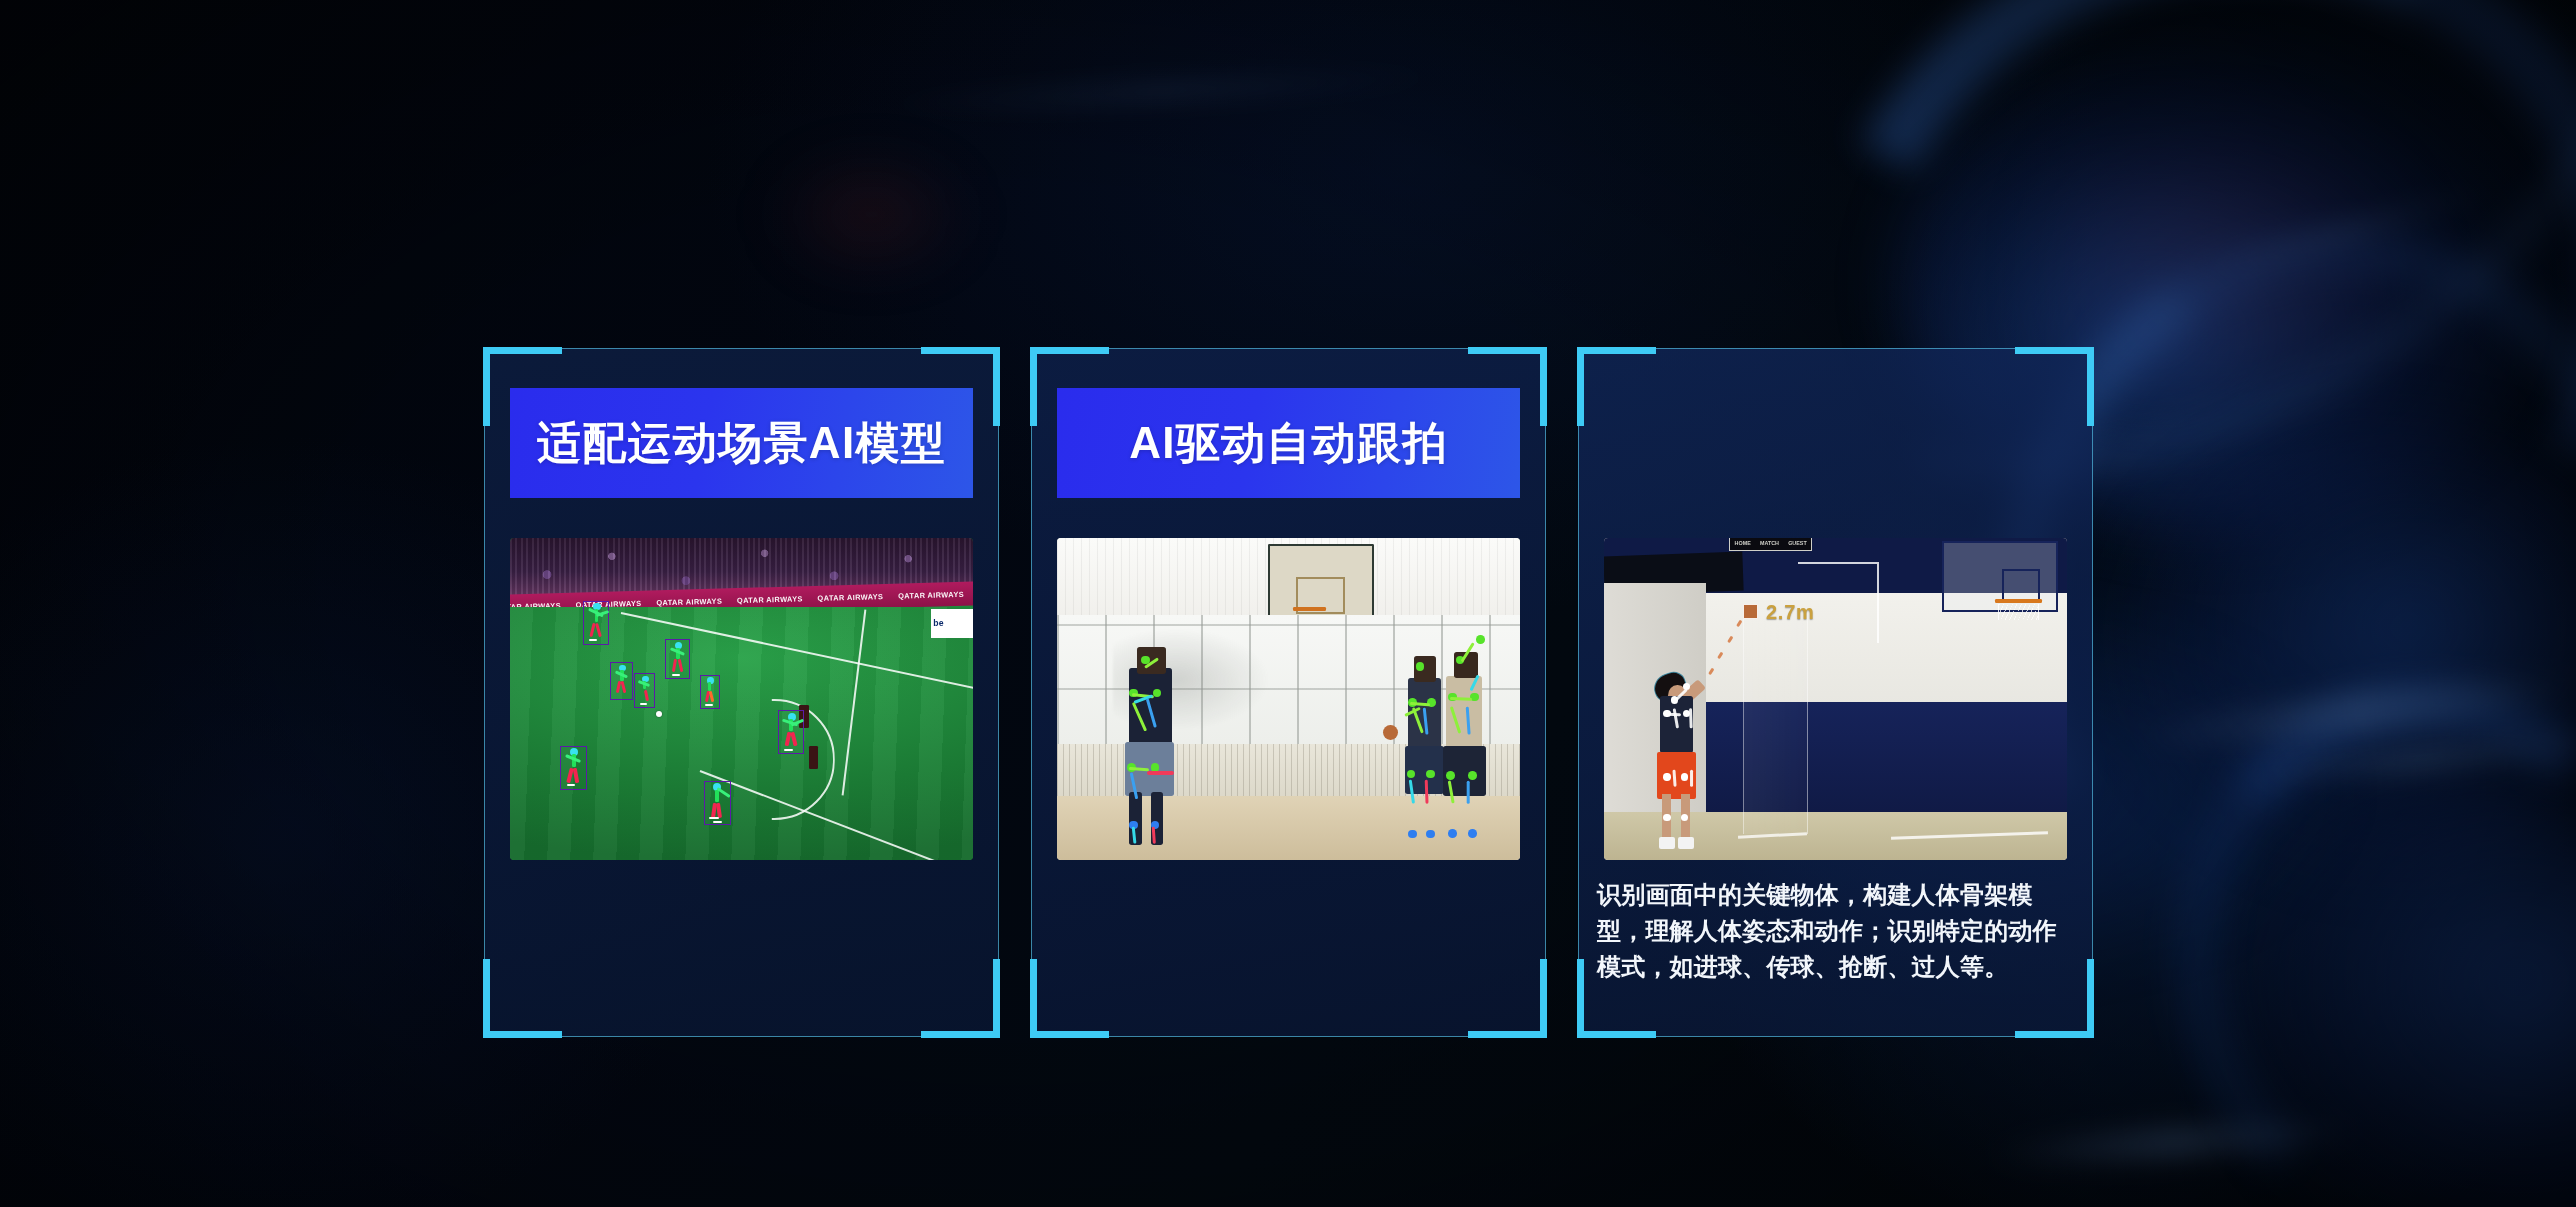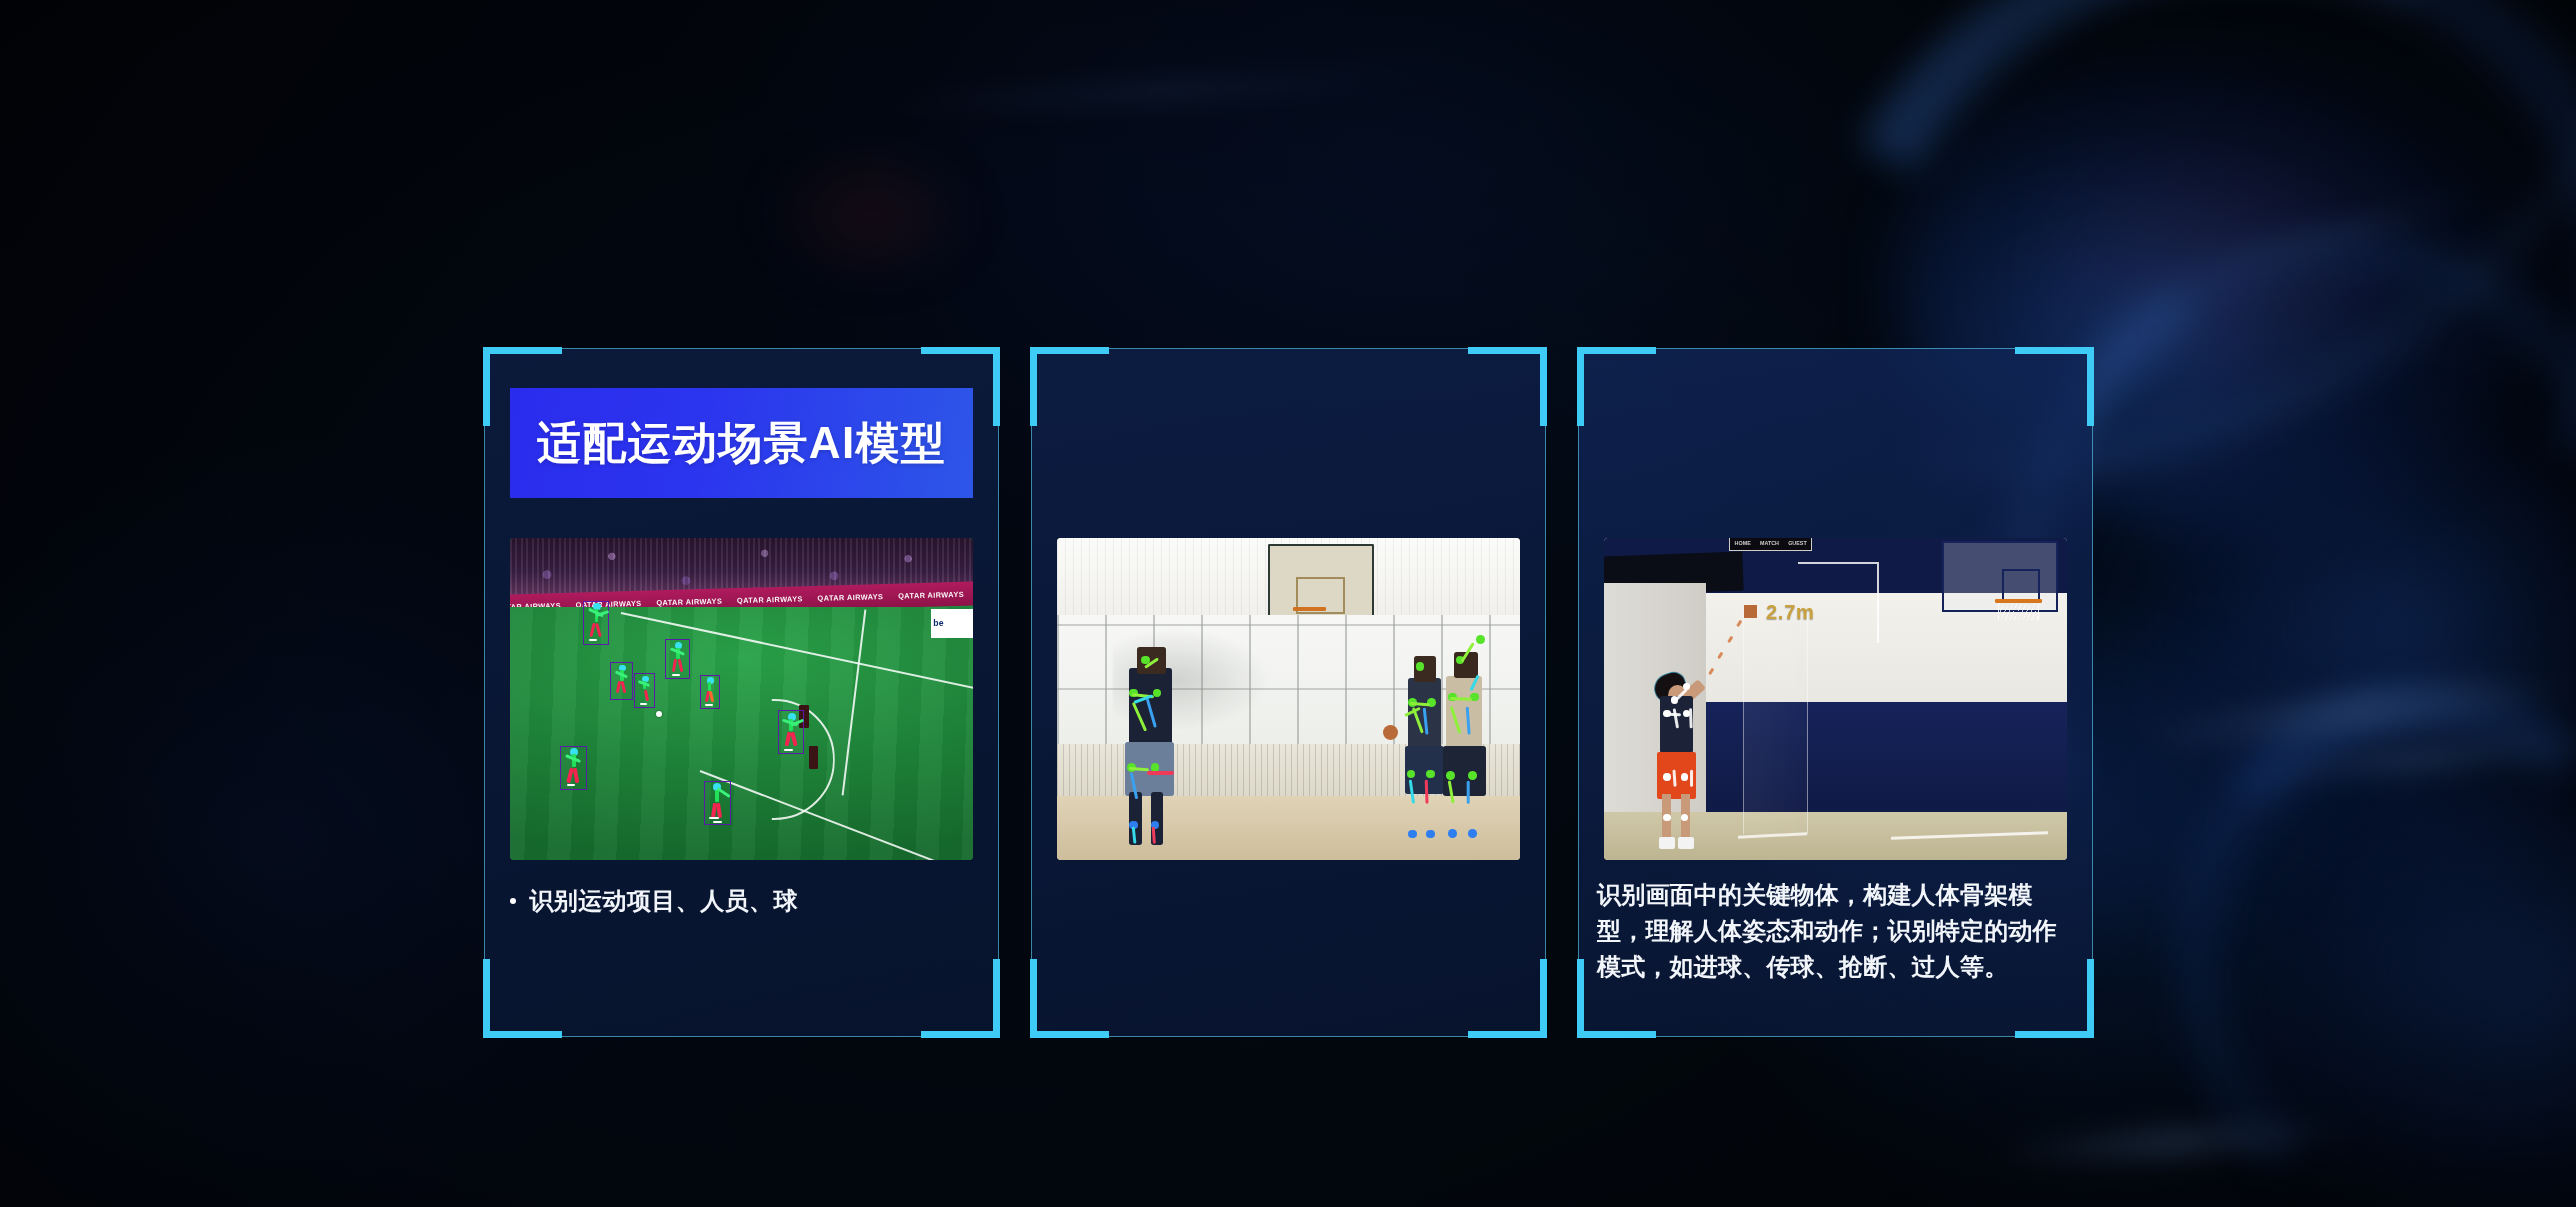--- a/index.html
+++ b/index.html
@@ -527,24 +527,20 @@
             <i class="leg" style="left:48%;top:50%;width:4px;height:36%;transform:rotate(-8deg)"></i>
             <i class="foot" style="left:16%;top:82%;width:9.4px;height:2px"></i>
             <i class="foot" style="left:30%;top:92%;width:9.4px;height:2px"></i>
           </div>
         </div>
       </div>
     </div>
 
     <div class="body">
       <ul class="bullets">
-        <li>
-          <span class="dot"></span>
-          <span>识别运动项目、人员、球</span>
-        </li>
       </ul>
     </div>
   </div>
 
   <div class="card c2" style="left:1031px">
     <div class="plate"></div>
     <div class="hair"></div>
     <div class="br tl">
         <i class="h"></i>
         <i class="v"></i>
@@ -555,20 +551,23 @@
       </div>
     <div class="br bl">
         <i class="h"></i>
         <i class="v"></i>
       </div>
     <div class="br br2">
         <i class="h"></i>
         <i class="v"></i>
       </div>
 
+    <div class="head">
+      <span class="t">AI驱动自动跟拍</span>
+    </div>
 
     <div class="shot">
       <div class="gym">
         <div class="wallTop"></div>
         <div class="board">
             <div class="inner"></div>
           </div>
         <div class="rim"></div>
         <div class="brace"></div>
         <div class="pole"></div>

